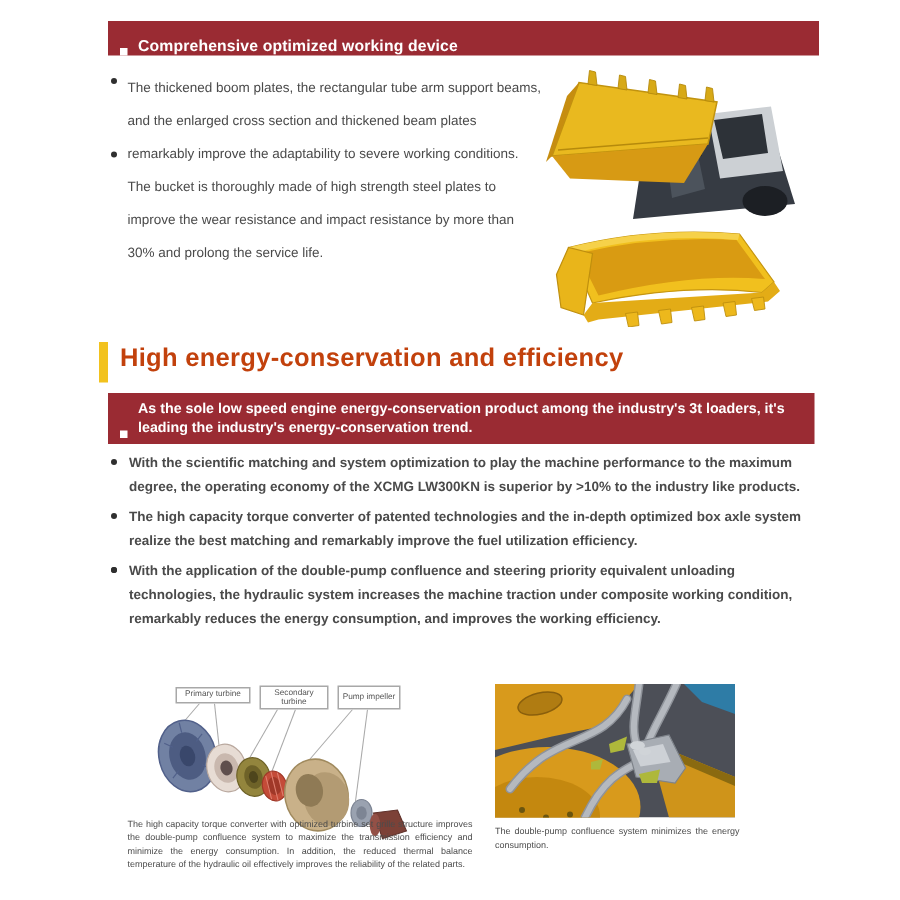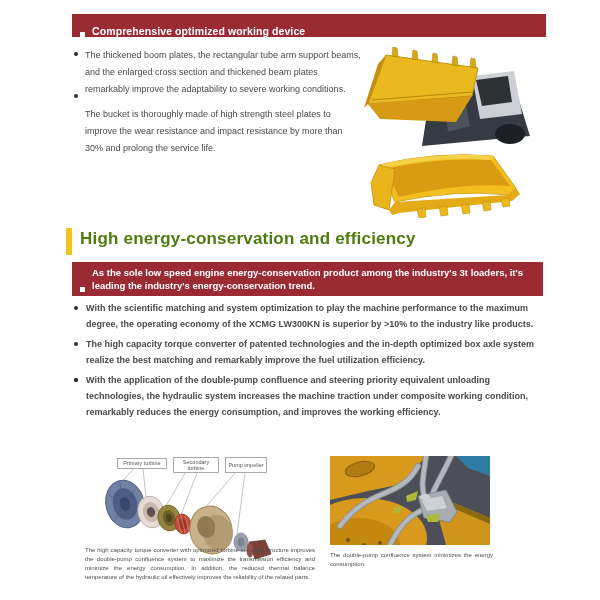--- a/index.html
+++ b/index.html
@@ -15,29 +15,29 @@
     display:flex;align-items:flex-end;box-sizing:border-box;
   }
   .banner1{left:72px;top:14px;width:474px;height:23px;font-size:10.5px;
     align-items:flex-end;padding-left:8px;letter-spacing:.1px;}
   .banner2{left:72px;top:262px;width:471px;min-height:31px;font-size:9.5px;
     line-height:13px;padding:4px 8px 4px 8px;}
   .sq{width:5px;height:5px;background:#fff;flex:0 0 auto;margin-right:7px;}
   .banner2 .sq{margin-top:4px;}
 
   
-  .col-text{position:absolute;left:72px;top:47px;width:289px;font-size:9px;line-height:17px;}
+  .col-text{position:absolute;left:72px;top:47px;width:289px;font-size:9px;line-height:22px;}
   .b-item{position:relative;padding-left:13px;}
-  .b-item + .b-item{margin-top:8px;}
+  .b-item + .b-item{margin-top:0;}
   .dot{position:absolute;left:2px;top:5px;width:4px;height:4px;border-radius:50%;background:#2f2f2f;}
   .dot.raised{top:-12px;}
 
   
   .ybar{position:absolute;left:66px;top:228px;width:6px;height:27px;background:var(--yellow);}
-  .h1{position:absolute;left:80px;top:229px;font-size:17px;font-weight:bold;color:#4d7c0f;letter-spacing:.2px;}
+  .h1{position:absolute;left:80px;top:229px;font-size:17px;font-weight:bold;color:#c2410c;letter-spacing:.2px;}
 
   
   .bullets2{position:absolute;left:72px;top:300px;width:474px;font-size:9px;line-height:16px;}
   .b2-item{position:relative;padding-left:14px;margin-bottom:4px;font-weight:bold;}
   .b2-item .dot{top:6px;}
 
   
   .img1{position:absolute;left:360px;top:42px;width:175px;height:106px;}
   .img2{position:absolute;left:365px;top:149px;width:170px;height:69px;}
 

